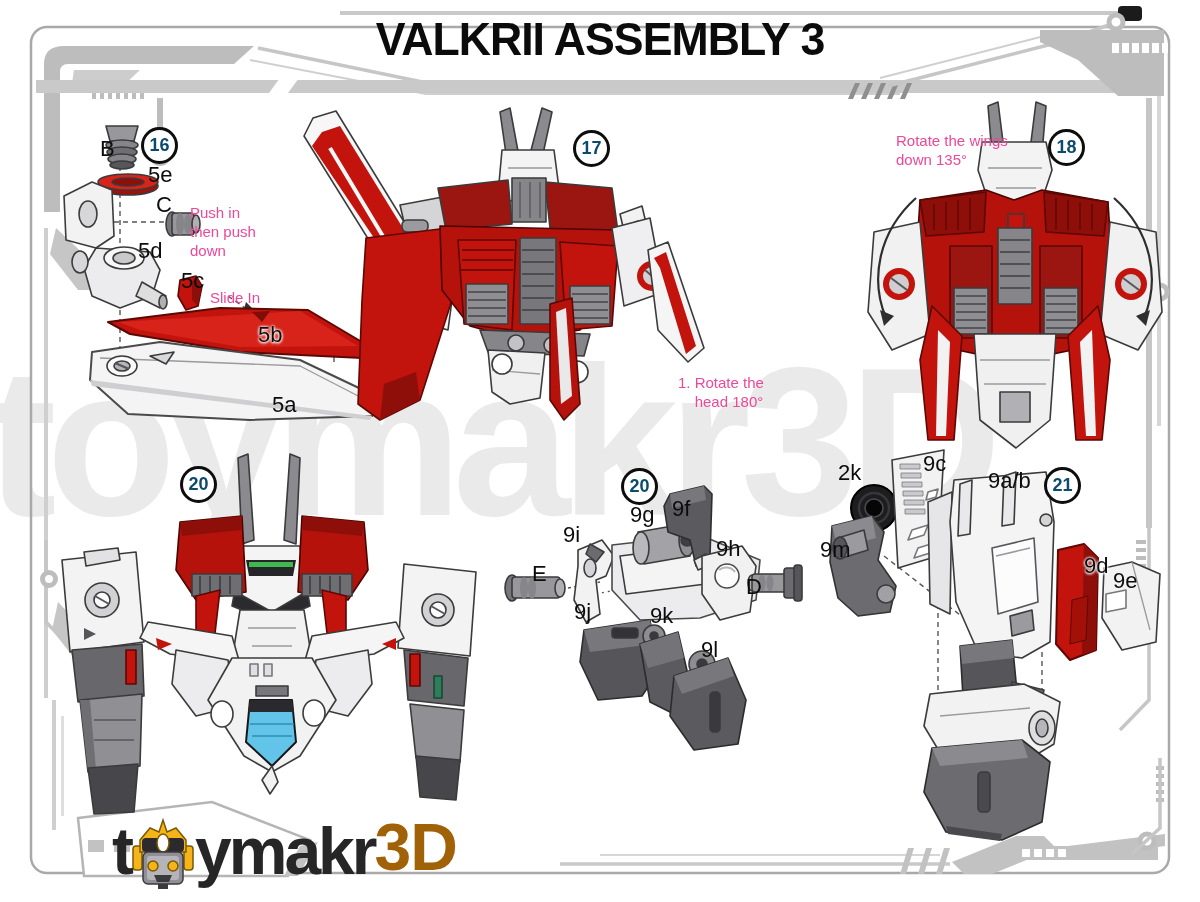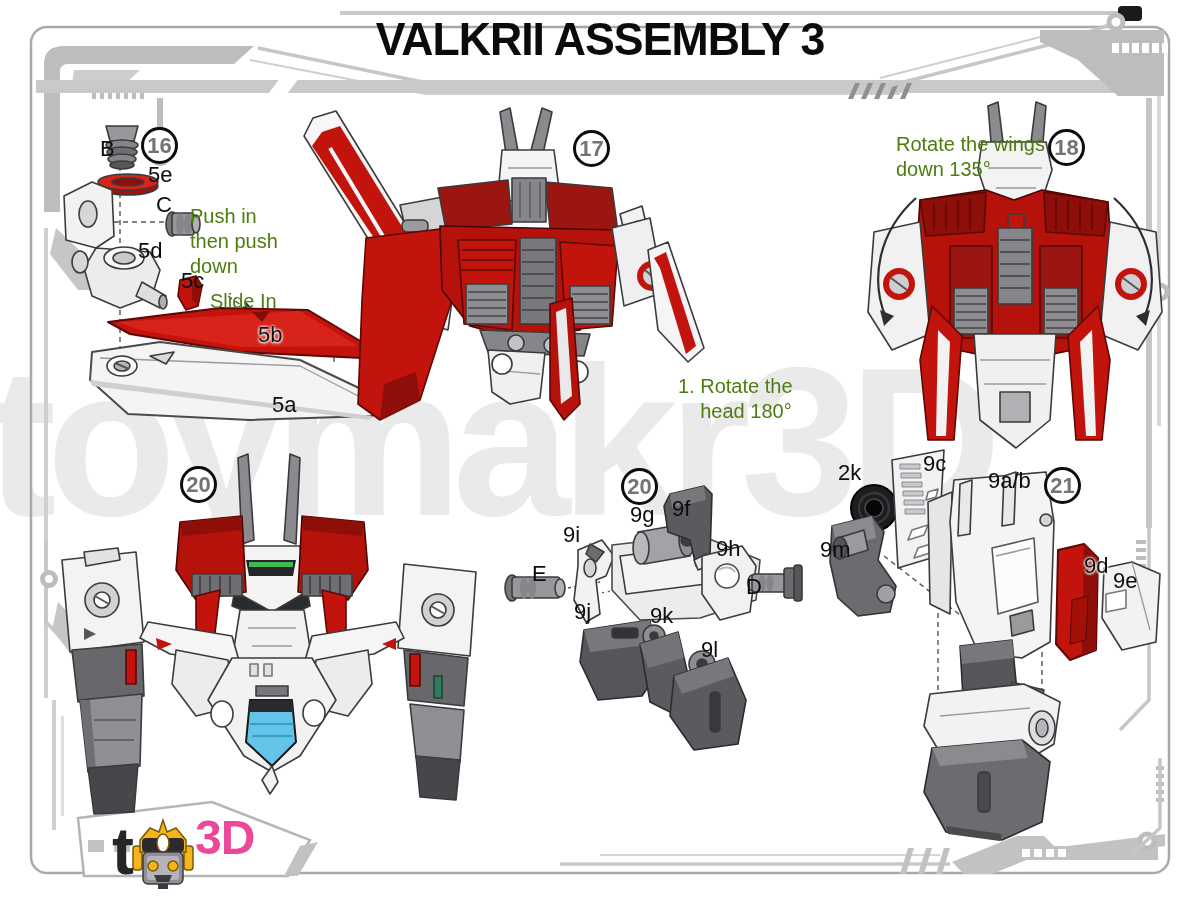--- a/index.html
+++ b/index.html
@@ -4,28 +4,28 @@
 <style>
   *{margin:0;padding:0;box-sizing:border-box}
   html,body{width:1200px;height:902px;overflow:hidden}
   body{background:#fff;font-family:"Liberation Sans",sans-serif;position:relative}
   .watermark{position:absolute;top:336px;left:-14px;width:1240px;font-size:212px;font-weight:800;
     color:#eaeaea;letter-spacing:-10px;white-space:nowrap;z-index:1;line-height:1;user-select:none}
   svg.art{position:absolute;top:0;left:0;z-index:2}
   .title{position:absolute;top:12px;left:0;width:100%;text-align:center;font-size:46px;font-weight:800;
     letter-spacing:-1px;color:#0b0b0b;z-index:4;transform:scaleX(.97)}
   .badge{position:absolute;width:37px;height:37px;border:3.5px solid #0d0d0d;border-radius:50%;background:#fff;
-    display:flex;align-items:center;justify-content:center;font-size:22px;font-weight:700;color:#737373;z-index:4}
+    display:flex;align-items:center;justify-content:center;font-size:18px;font-weight:700;color:#0c4a6e;z-index:4}
   .plabel{position:absolute;font-size:22px;color:#0c0c0c;z-index:4;line-height:1;white-space:nowrap}
   .onred{text-shadow:0 0 3px #fff,0 0 3px #fff,0 1px 3px #fff}
-  .note{position:absolute;font-size:20px;color:#4d7c0f;z-index:4;white-space:pre;line-height:1.25}
+  .note{position:absolute;font-size:15px;color:#ec4899;z-index:4;white-space:pre;line-height:1.25}
   .logo{position:absolute;left:112px;top:818px;display:flex;align-items:flex-start;z-index:4}
   .logo span{line-height:1;font-weight:800;letter-spacing:-3px}
   .logo .dark{font-size:66px;color:#262626}
-  .logo .yellow{font-size:48px;color:#ec4899;margin-top:-4px;letter-spacing:-1px}
+  .logo .yellow{font-size:66px;color:#a16207;margin-top:-4px;letter-spacing:-1px}
   .logo svg{margin:0 1px}
 </style>
 </head>
 <body>
 
 <div class="watermark">toymakr3D</div>
 
 <svg class="art" width="1200" height="902" viewBox="0 0 1200 902">
 
   <g>
@@ -548,14 +548,15 @@
     <polygon points="8,22 18,10 27,14 31,2 35,14 44,10 54,22 54,34 8,34" fill="#f5b41c" stroke="#7a5a00" stroke-width="1.5"></polygon>
     <rect x="10" y="20" width="42" height="14" rx="4" fill="#2b2b2e"></rect>
     <ellipse cx="31" cy="25" rx="6" ry="9" fill="#fdfdfd" stroke="#7a5a00" stroke-width="1.5"></ellipse>
     <rect x="11" y="34" width="40" height="32" rx="5" fill="#8f8f95" stroke="#3a3a3e" stroke-width="1.5"></rect>
     <rect x="15" y="38" width="32" height="24" rx="3" fill="#b4b4ba"></rect>
     <circle cx="21" cy="48" r="5" fill="#f5b41c" stroke="#7a5a00" stroke-width="1.5"></circle>
     <circle cx="41" cy="48" r="5" fill="#f5b41c" stroke="#7a5a00" stroke-width="1.5"></circle>
     <polygon points="22,57 40,57 37,64 25,64" fill="#3a3a3e"></polygon>
     <rect x="26" y="66" width="10" height="5" fill="#3a3a3e"></rect>
   </svg>
+  <span class="dark">ymakr</span>
   <span class="yellow">3D</span>
 </div>
 
 </body></html>

